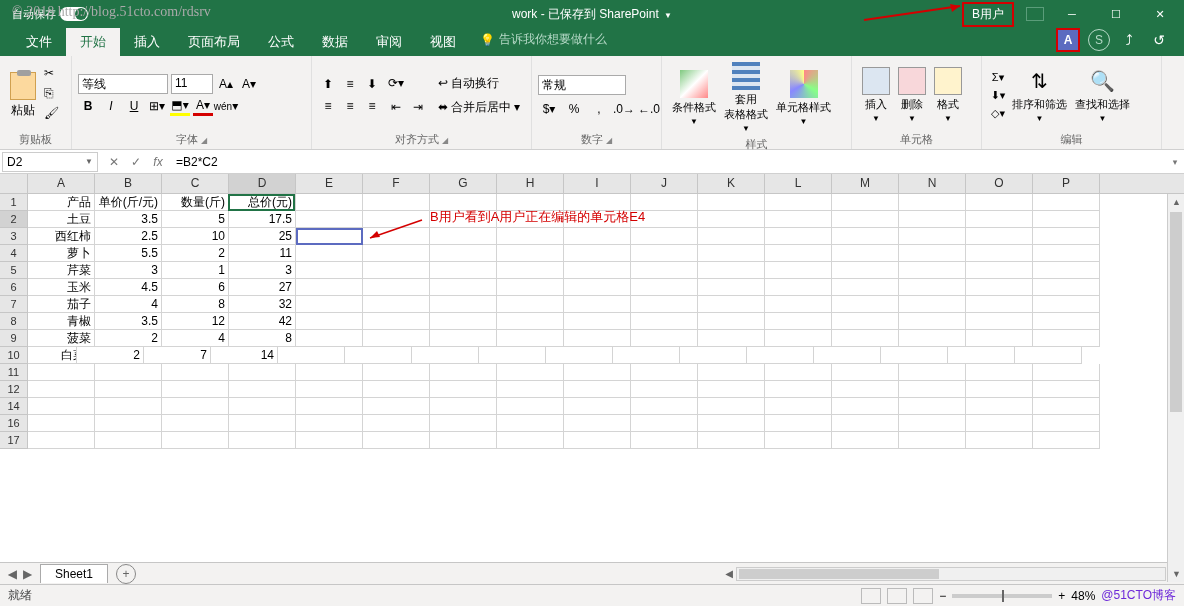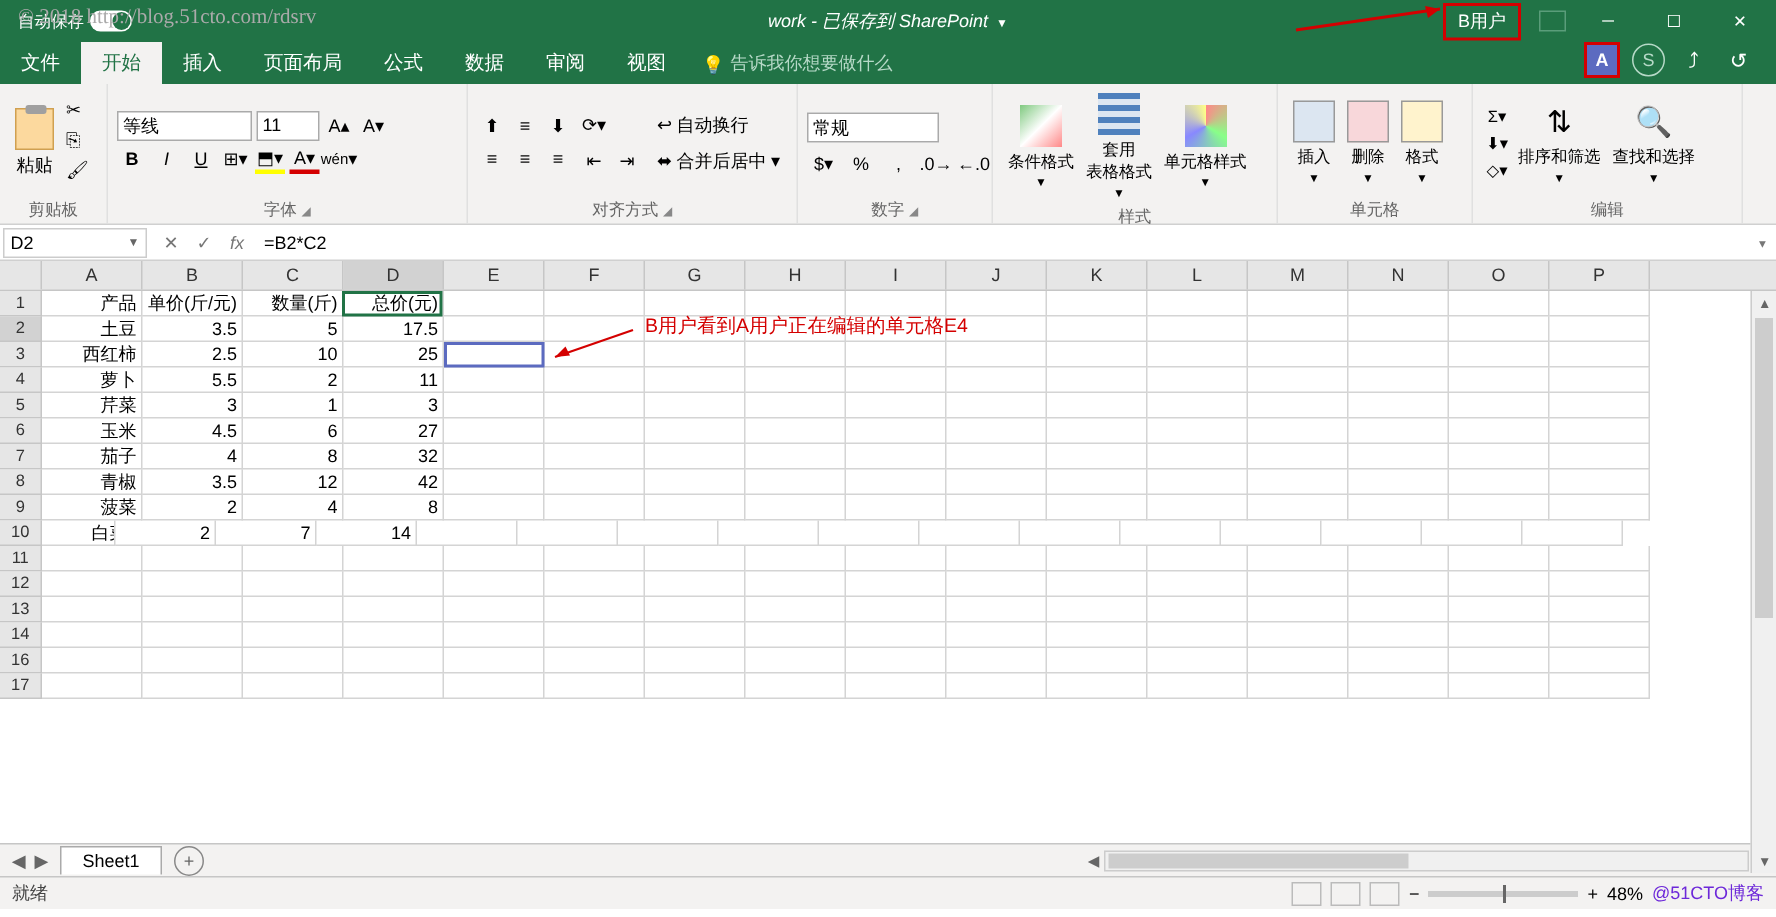--- a/index.html
+++ b/index.html
@@ -3,31 +3,31 @@
 <meta charset="utf-8">
 <style>
 * { margin: 0; padding: 0; box-sizing: border-box; font-family: "Microsoft YaHei", "Segoe UI", sans-serif; }
 body { width: 1184px; height: 611px; background: #fff; overflow: hidden; position: relative; font-size: 12px; }
 
 
 .titlebar { height: 28px; background: #217346; color: #fff; display: flex; align-items: center; position: relative; }
 .titlebar .autosave { margin-left: 12px; display: flex; align-items: center; gap: 4px; font-size: 11px; }
 .titlebar .switch { width: 28px; height: 14px; background: #fff; border-radius: 7px; position: relative; }
 .titlebar .switch::after { content: ""; position: absolute; right: 1px; top: 1px; width: 12px; height: 12px; background: #217346; border-radius: 6px; }
-.titlebar .center { position: absolute; left: 50%; transform: translateX(-50%); font-size: 12px; font-style: italic; }
+.titlebar .center { position: absolute; left: 50%; transform: translateX(-50%); font-size: 12px; }
 .titlebar .dropdown-arrow { font-size: 8px; margin-left: 2px; }
 .titlebar .right { margin-left: auto; display: flex; align-items: center; gap: 12px; padding-right: 8px; }
 .titlebar .user-badge { border: 2px solid #d40000; padding: 2px 8px; font-size: 12px; }
 .titlebar .winicon { width: 32px; height: 28px; display: flex; align-items: center; justify-content: center; font-size: 11px; }
 .titlebar .ribbon-toggle { border: 1px solid #5a9d7a; width: 18px; height: 14px; }
 
 .watermark-url { position: absolute; left: 12px; top: 4px; color: #aaa; font-size: 14px; z-index: 20; font-family: serif; }
 
 
-.tabstrip { height: 28px; background: #217346; display: flex; align-items: flex-end; padding-left: 0; }
+.tabstrip { height: 28px; background: #217346; display: flex; padding-left: 12px; }
 .tabstrip .tab { color: #fff; padding: 5px 14px; font-size: 13px; cursor: pointer; }
 .tabstrip .tab.file { background: transparent; }
 .tabstrip .tab.active { background: #f3f2f1; color: #217346; }
 .tabstrip .tellme { color: #b6d9c7; margin-left: 10px; display: flex; align-items: center; gap: 4px; padding-bottom: 5px; font-size: 12px; }
 .tabstrip .right-icons { margin-left: auto; display: flex; align-items: center; gap: 8px; padding-right: 14px; padding-bottom: 4px; }
 .tabstrip .right-icons .a-badge { width: 24px; height: 24px; background: #5c6bc0; color: #fff; display: flex; align-items: center; justify-content: center; border: 2px solid #d40000; font-weight: bold; }
 .tabstrip .right-icons .s-badge { width: 22px; height: 22px; border: 1.5px solid #b6d9c7; border-radius: 50%; color: #b6d9c7; display: flex; align-items: center; justify-content: center; font-size: 12px; }
 .tabstrip .right-icons .ico { color: #fff; font-size: 14px; width: 22px; text-align: center; }
 
 
@@ -577,39 +577,20 @@
         <div class="cell" style="width: 67px;"></div>
         <div class="cell" style="width: 67px;"></div>
         <div class="cell" style="width: 67px;"></div>
         <div class="cell" style="width: 67px;"></div>
         <div class="cell" style="width: 67px;"></div>
         <div class="cell" style="width: 67px;"></div>
         <div class="cell" style="width: 67px;"></div>
         <div class="cell" style="width: 67px;"></div>
       </div>
       <div class="row">
-        <div class="rowhdr">13</div>
-        <div class="cell" style="width: 67px;"></div>
-        <div class="cell" style="width: 67px;"></div>
-        <div class="cell" style="width: 67px;"></div>
-        <div class="cell" style="width: 67px;"></div>
-        <div class="cell" style="width: 67px;"></div>
-        <div class="cell" style="width: 67px;"></div>
-        <div class="cell" style="width: 67px;"></div>
-        <div class="cell" style="width: 67px;"></div>
-        <div class="cell" style="width: 67px;"></div>
-        <div class="cell" style="width: 67px;"></div>
-        <div class="cell" style="width: 67px;"></div>
-        <div class="cell" style="width: 67px;"></div>
-        <div class="cell" style="width: 67px;"></div>
-        <div class="cell" style="width: 67px;"></div>
-        <div class="cell" style="width: 67px;"></div>
-        <div class="cell" style="width: 67px;"></div>
-      </div>
-      <div class="row">
         <div class="rowhdr">14</div>
         <div class="cell" style="width: 67px;"></div>
         <div class="cell" style="width: 67px;"></div>
         <div class="cell" style="width: 67px;"></div>
         <div class="cell" style="width: 67px;"></div>
         <div class="cell" style="width: 67px;"></div>
         <div class="cell" style="width: 67px;"></div>
         <div class="cell" style="width: 67px;"></div>
         <div class="cell" style="width: 67px;"></div>
         <div class="cell" style="width: 67px;"></div>

